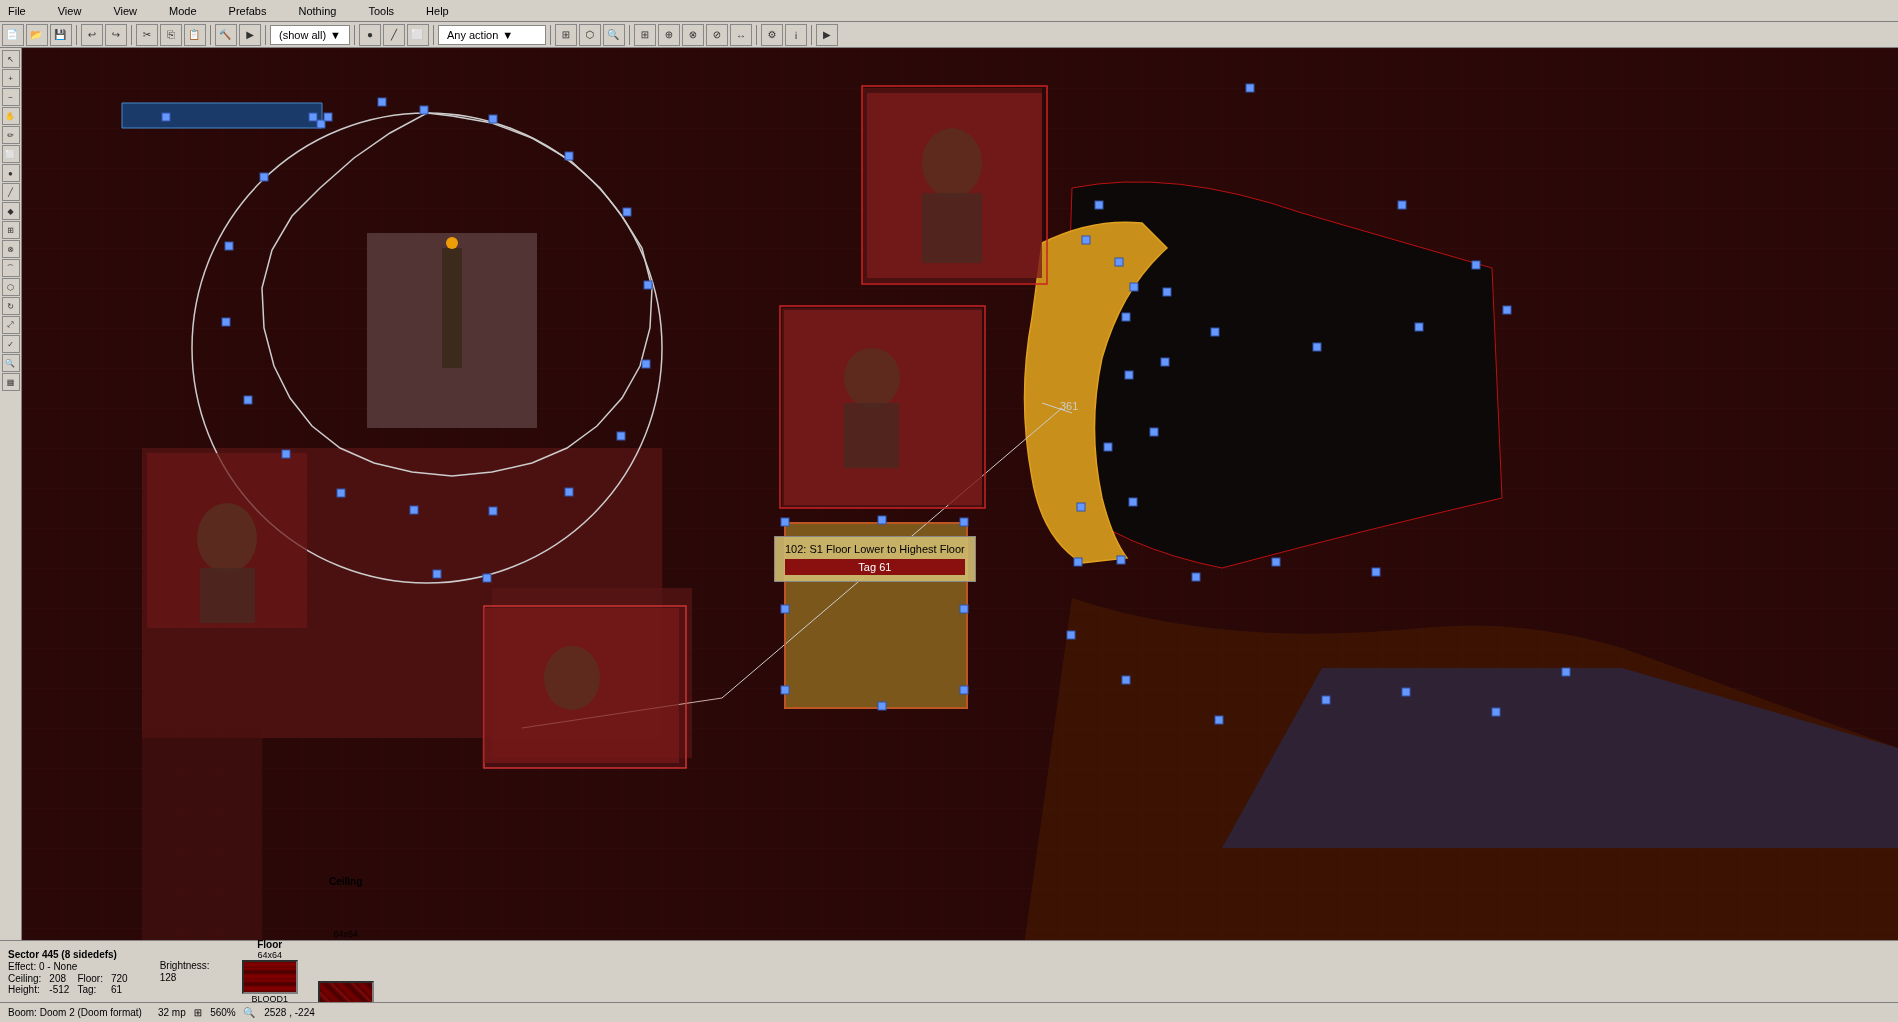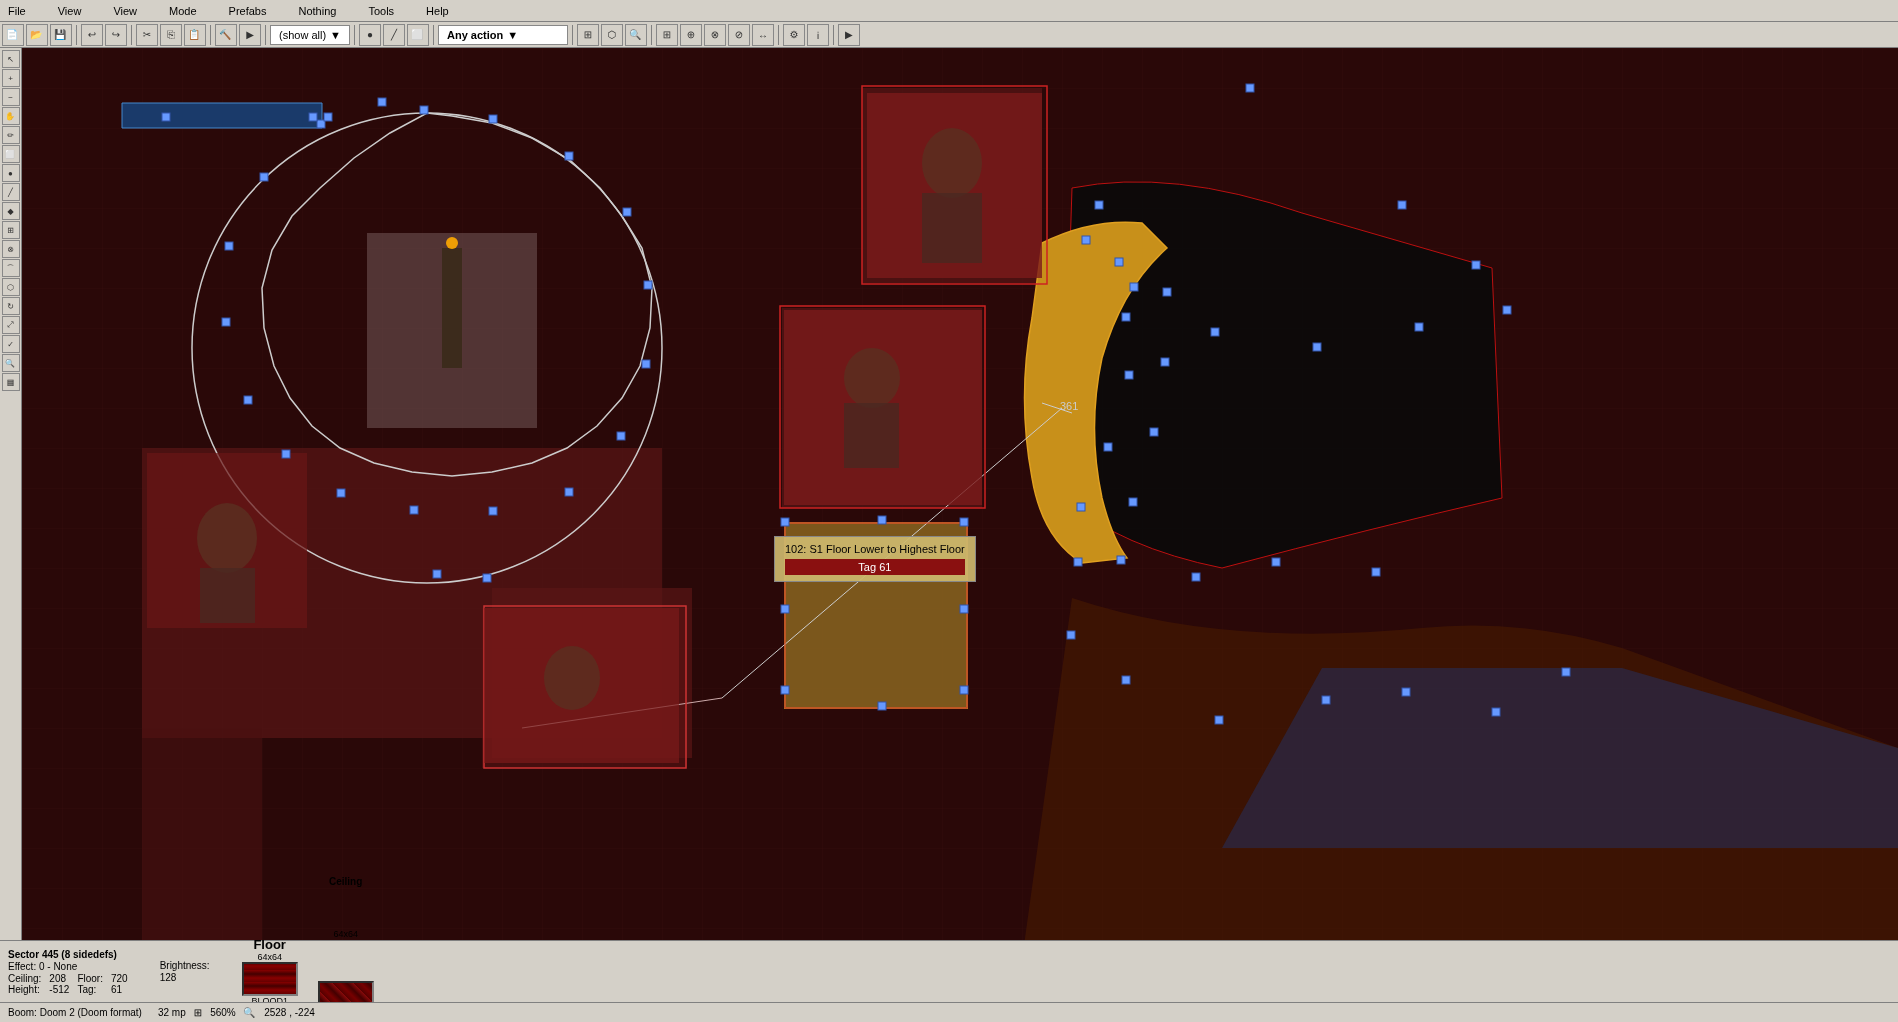--- a/index.html
+++ b/index.html
@@ -104,21 +104,21 @@
     <span>(show all)</span>
     <span>▼</span>
   </div>
   <div class="tb-sep"></div>
 
   <div class="tb-btn">●</div>
   <div class="tb-btn">╱</div>
   <div class="tb-btn">⬜</div>
   <div class="tb-sep"></div>
 
-  <div class="tb-dropdown" style="width:130px;font-weight:bold;">
+  <div class="tb-dropdown" style="width:108px;">
     <span>Any action</span>
     <span>▼</span>
   </div>
   <div class="tb-sep"></div>
 
   <div class="tb-btn">⊞</div>
   <div class="tb-btn">⬡</div>
   <div class="tb-btn">🔍</div>
   <div class="tb-sep"></div>
 
@@ -328,21 +328,21 @@
       <span>61</span>
     </div>
   </div>
 
   <div class="status-section" style="margin-left:20px;">
     <span>Brightness:</span>
     <span>128</span>
   </div>
 
   <div style="display:flex; flex-direction:column; align-items:center; margin-left:20px;">
-    <span style="font-size:13px; color:#000; font-weight:bold;">Floor</span>
+    <span style="font-size:10px; color:#000; font-weight:bold;">Floor</span>
     <span style="font-size:9px; color:#000;">64x64</span>
     <div style="width:56px; height:34px; background: repeating-linear-gradient(0deg, #660000 0px, #880000 4px, #440000 8px, #880000 12px); border:2px inset #808080; overflow:hidden;"></div>
     <span style="font-size:9px; color:#000;">BLOOD1</span>
   </div>
 
   <div style="display:flex; flex-direction:column; align-items:center; margin-left:8px;gap:42px;">
     <span style="font-size:10px; color:#000; font-weight:bold;">Ceiling</span>
     <span style="font-size:9px; color:#000;">64x64</span>
     <div style="width:56px; height:34px; background: repeating-linear-gradient(45deg, #550000 0px, #770000 5px, #440000 10px, #880a0a 15px); border:2px inset #808080; overflow:hidden;"></div>
     <span style="font-size:9px; color:#000;">RROCK01</span>

